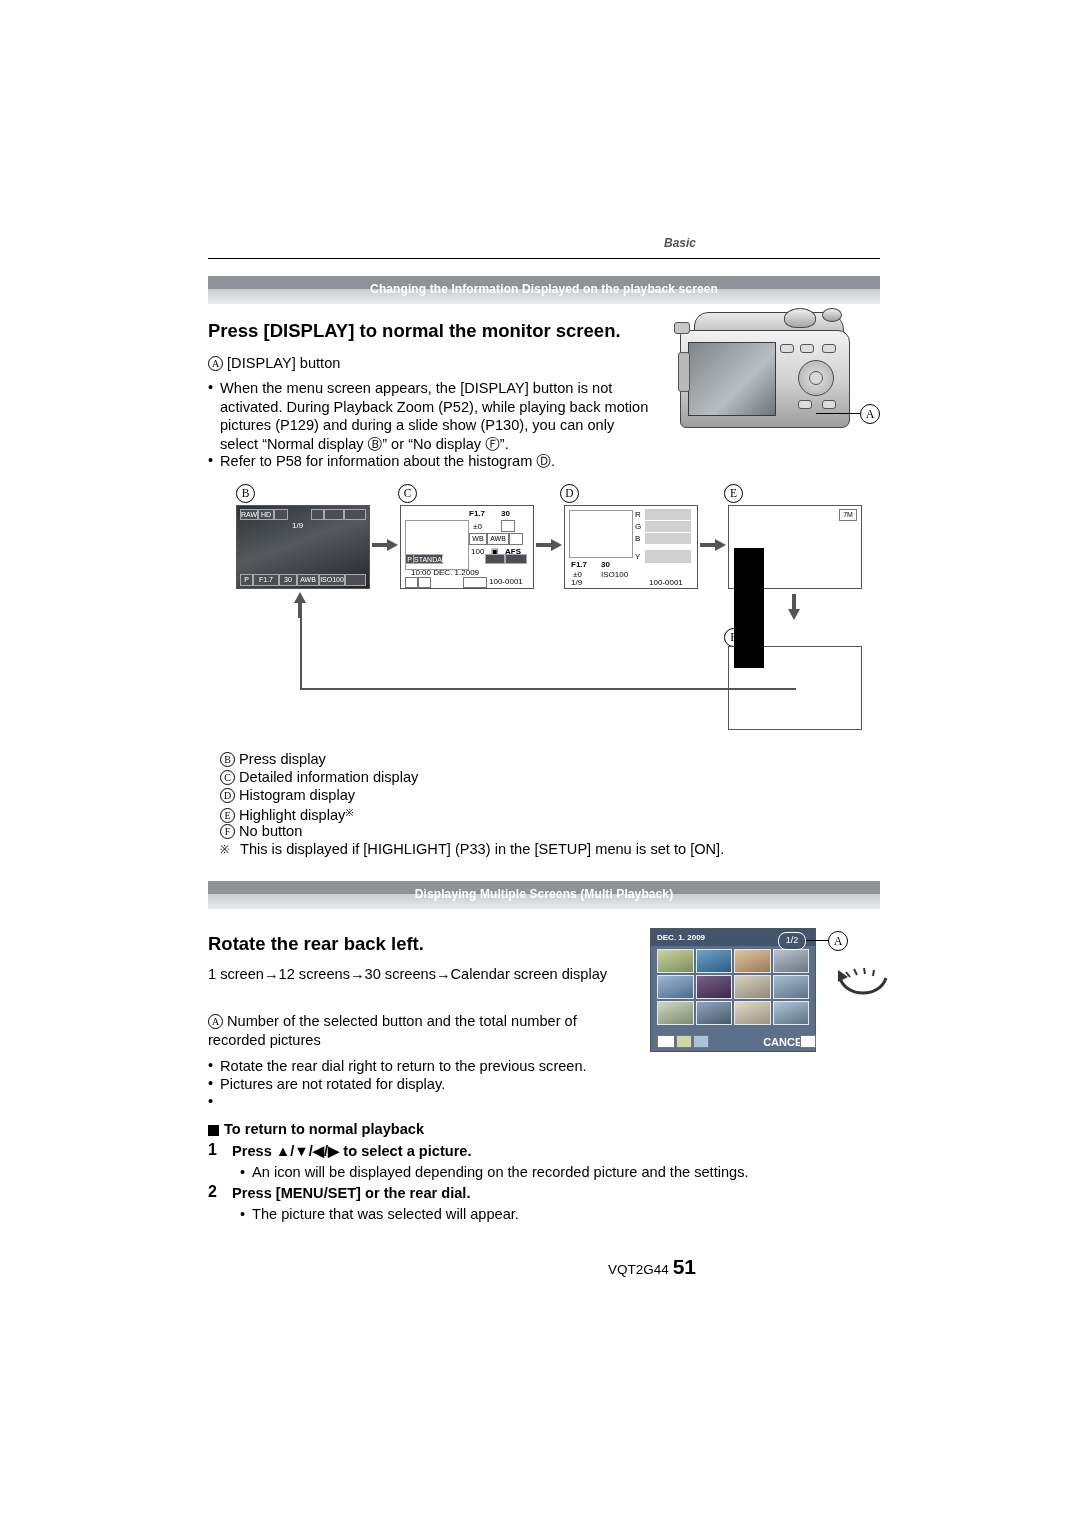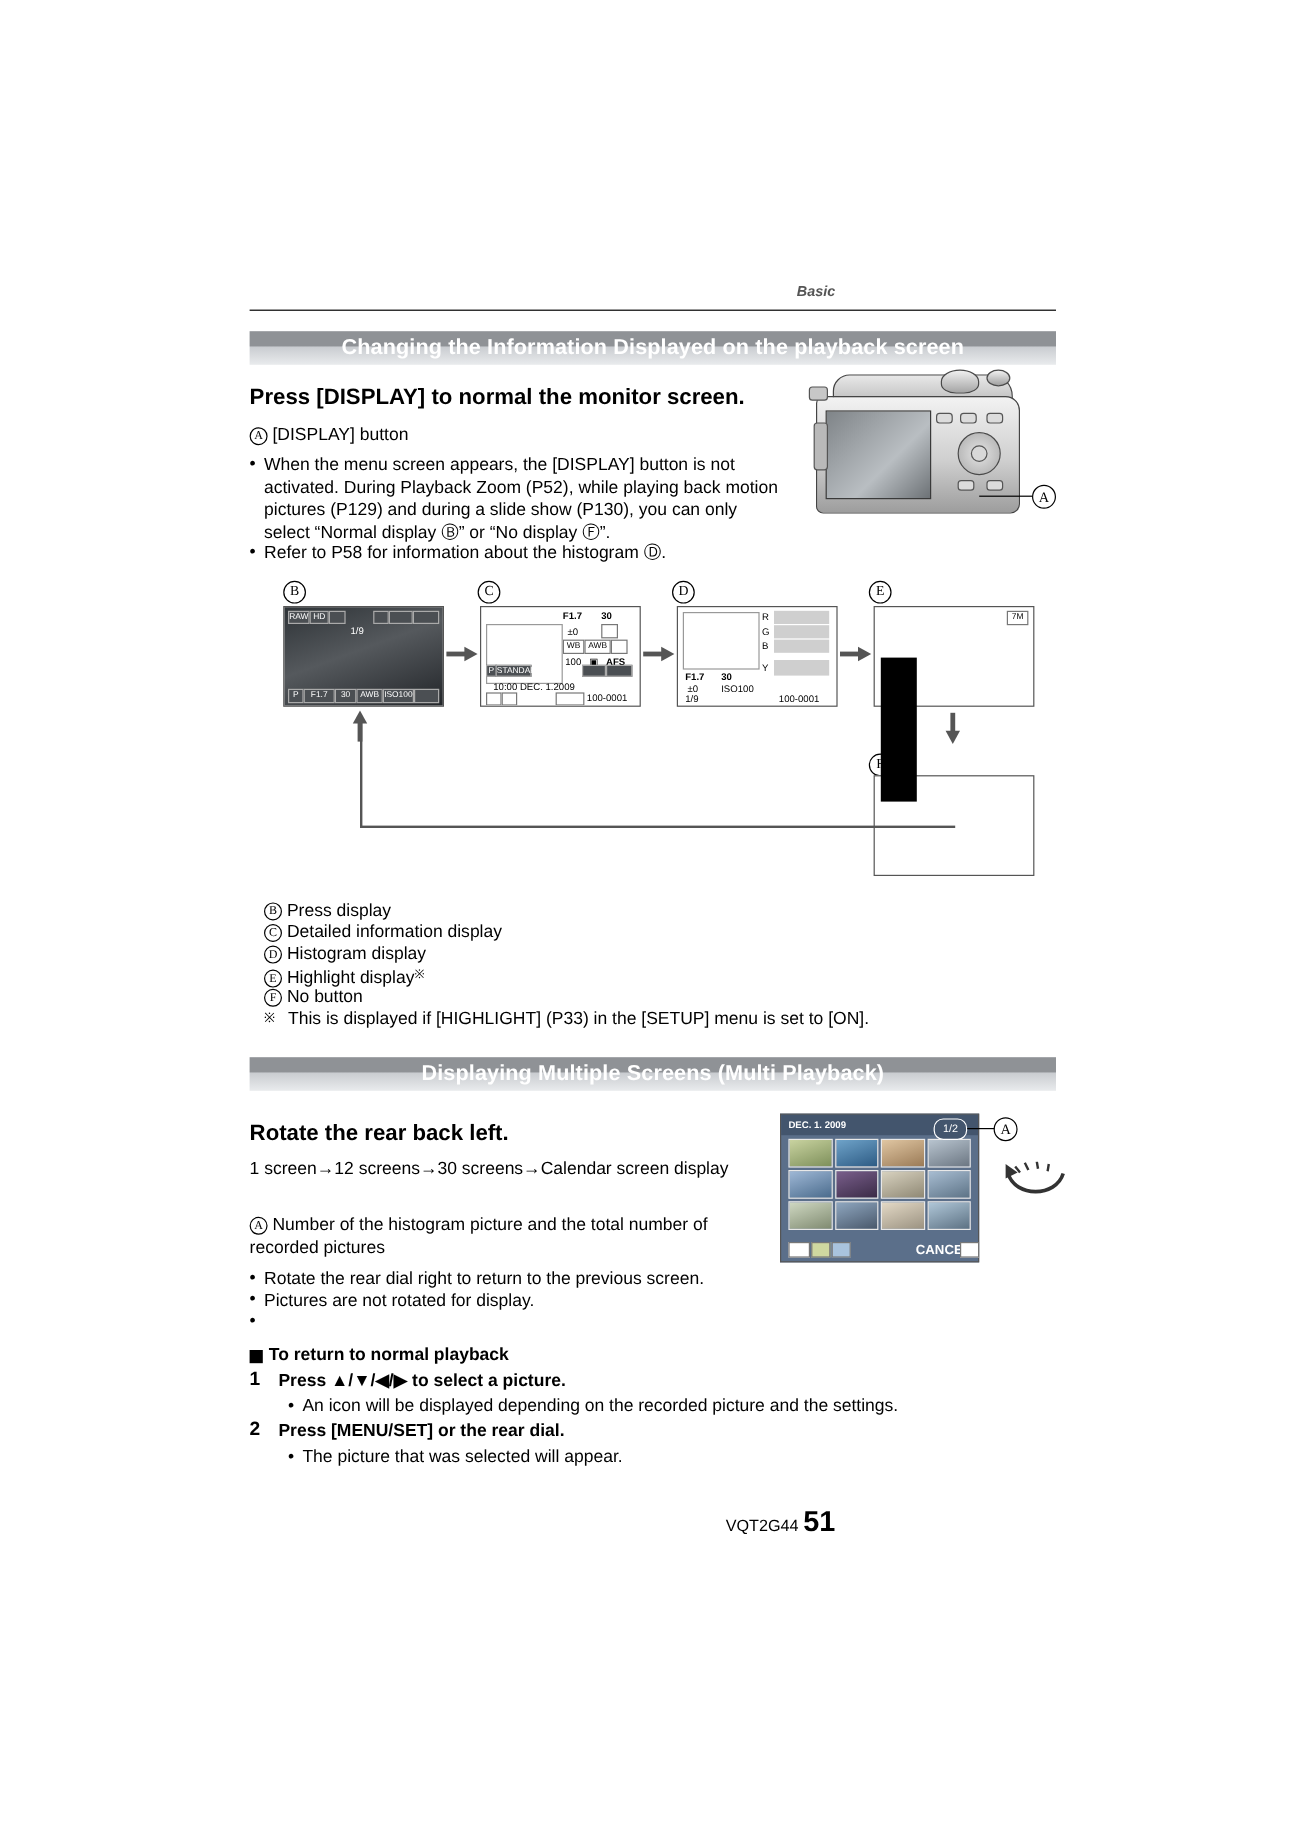--- a/index.html
+++ b/index.html
@@ -38,21 +38,21 @@
 
   
   .bar {
     position: absolute;
     left: 208px;
     width: 672px;
     height: 28px;
     background: linear-gradient(to bottom, #8f9296 0%, #8f9296 45%, #c9ccd0 46%, #e9ebed 100%);
     color: #ffffff;
     font-weight: bold;
-    font-size: 18px;
+    font-size: 12px;
     text-align: center;
     line-height: 27px;
     letter-spacing: .1px;
   }
   .bar.b1 { top: 276px; }
   .bar.b2 { top: 881px; }
 
   
   .h2 {
     position: absolute;
@@ -341,21 +341,21 @@
     left: 836px; top: 968px;
     width: 54px; height: 40px;
   }
 
   
   .footer {
     position: absolute;
     right: 200px; top: 1255px;
     font-size: 13.5px;
   }
-  .footer b { font-size: 24px; }
+  .footer b { font-size: 21px; }
 </style>
 </head>
 <body>
 
 <div class="page">
 
   <div class="hdr-label">Basic</div>
   <div class="hdr-rule"></div>
 
   <div class="bar b1">Changing the Information Displayed on the playback screen</div>
@@ -497,21 +497,21 @@
   <div class="side-tab"></div>
 
   <div class="bar b2">Displaying Multiple Screens (Multi Playback)</div>
 
   <div class="h2" style="left:208px; top:933px;">Rotate the rear back left.</div>
 
   <div class="txt" style="left:208px; top:965px; width:420px;">1 screen→12 screens→30 screens→Calendar screen display</div>
 
   <div class="txt" style="left:208px; top:1012px; width:418px;">
     <span class="circ">A</span>
-    <span>Number of the histogram picture and the total number of recorded pictures</span>
+    <span>Number of the selected button and the total number of recorded pictures</span>
   </div>
 
   <div class="bullet" style="left:208px; top:1057px;">•</div>
   <div class="txt" style="left:220px; top:1057px;">Rotate the rear dial right to return to the previous screen.</div>
   <div class="bullet" style="left:208px; top:1075px;">•</div>
   <div class="txt" style="left:220px; top:1075px;">Pictures are not rotated for display.</div>
   <div class="bullet" style="left:208px; top:1093px;">•</div>
 
   <div style="position:absolute; left:208px; top:1125px; width:11px; height:11px; background:#000;"></div>
   <div class="txt bold" style="left:224px; top:1120px;">To return to normal playback</div>

